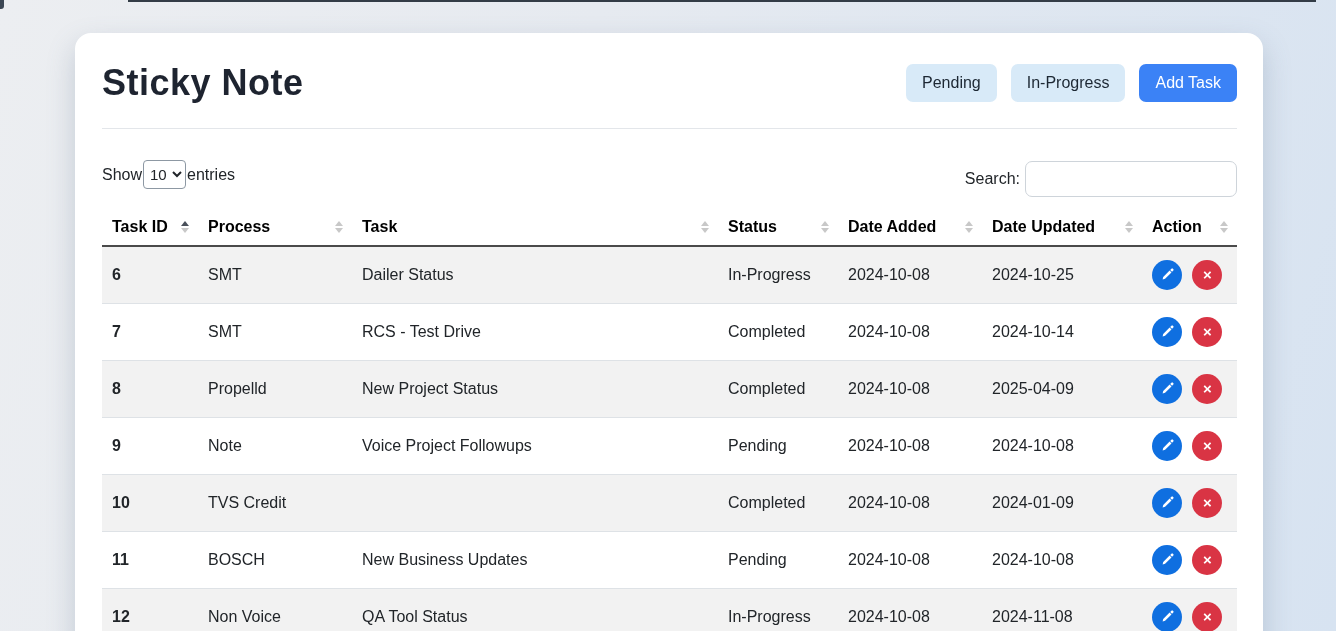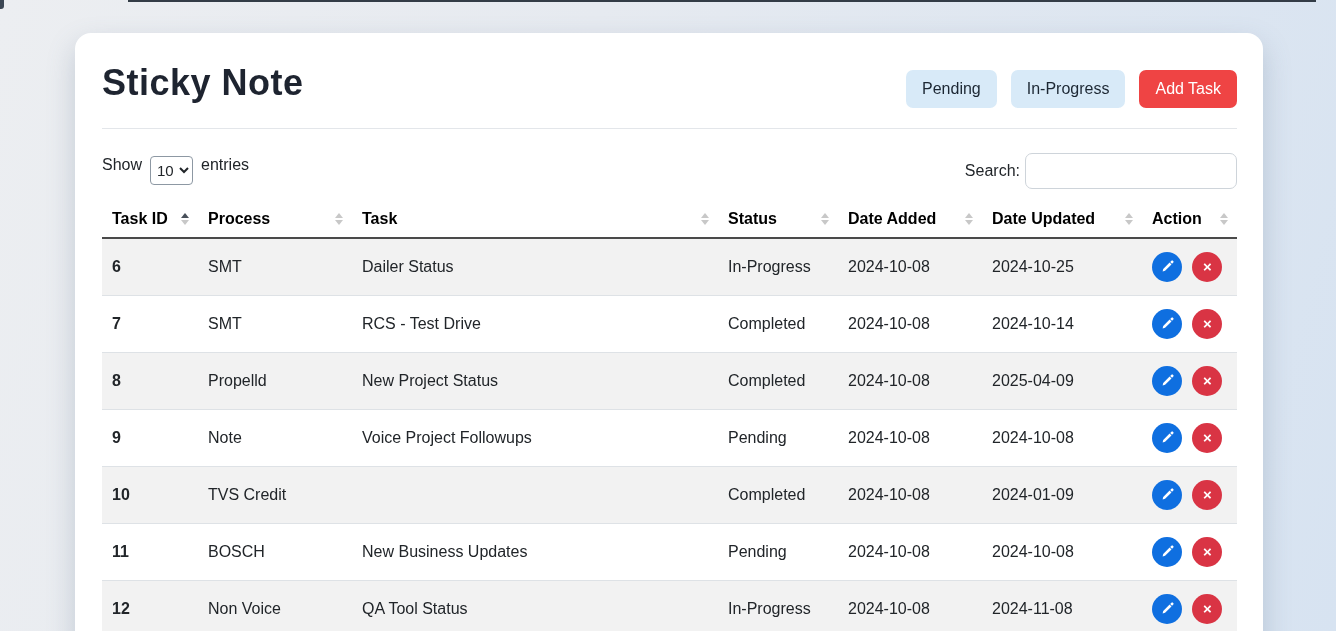--- a/index.html
+++ b/index.html
@@ -12,33 +12,33 @@
   }
   .top-edge { position:absolute; top:0; left:128px; width:1188px; height:2px; background:#333c46; }
   .corner-speck { position:absolute; top:0; left:0; width:4px; height:9px; background:#3c4754; border-radius:0 0 3px 0; }
 
   .card {
     position:absolute; left:75px; top:33px; width:1188px; height:660px;
     background:#ffffff; border-radius:16px;
     box-shadow:0 12px 28px rgba(90,110,140,.28);
     padding:26px 26px 20px 27px;
   }
-  .card-header { display:flex; justify-content:space-between; align-items:flex-end; }
+  .card-header { display:flex; justify-content:space-between; align-items:center; }
   .title { font-size:36px; font-weight:600; color:#1e2430; letter-spacing:.5px; line-height:1.35; }
   .header-buttons { display:flex; gap:14px; align-items:center; }
   .btn { border:none; border-radius:7px; padding:10px 16px; font-size:16px; font-family:inherit; cursor:pointer; }
   .btn-light { background:#d8eaf8; color:#1c2733; }
-  .btn-dark  { background:#ef4444; color:#ffffff; }
+  .btn-dark  { background:#3b82f6; color:#ffffff; }
 
   .divider { border:none; border-top:1px solid #e3e6ea; margin:20px 0 0 0; }
 
   .controls { display:flex; justify-content:space-between; align-items:center; margin-top:24px; font-size:16px; }
-  .show-wrap { display:flex; align-items:flex-start; gap:8px; }
+  .show-wrap { display:flex; align-items:center; gap:1px; }
   .page-size { font-size:15px; padding:4px 2px; border:1px solid #8d98a3; border-radius:4px; font-family:inherit; color:#212529; background:#fff; }
-  .search-wrap { display:flex; align-items:center; gap:5px; }
+  .search-wrap { display:flex; align-items:center; gap:5px;margin-top:8px; }
   .search-wrap input {
     width:212px; height:36px; border:1px solid #ced4da; border-radius:7px;
     padding:0 10px; font-size:16px; font-family:inherit; outline:none;
   }
 
   table { width:100%; border-collapse:collapse; margin-top:12px; table-layout:fixed; }
   th {
     text-align:left; font-size:16px; font-weight:700; color:#000000;
     padding:9px 26px 9px 10px; border-bottom:2px solid #4a4a4a;
     position:relative; cursor:pointer; white-space:nowrap;

